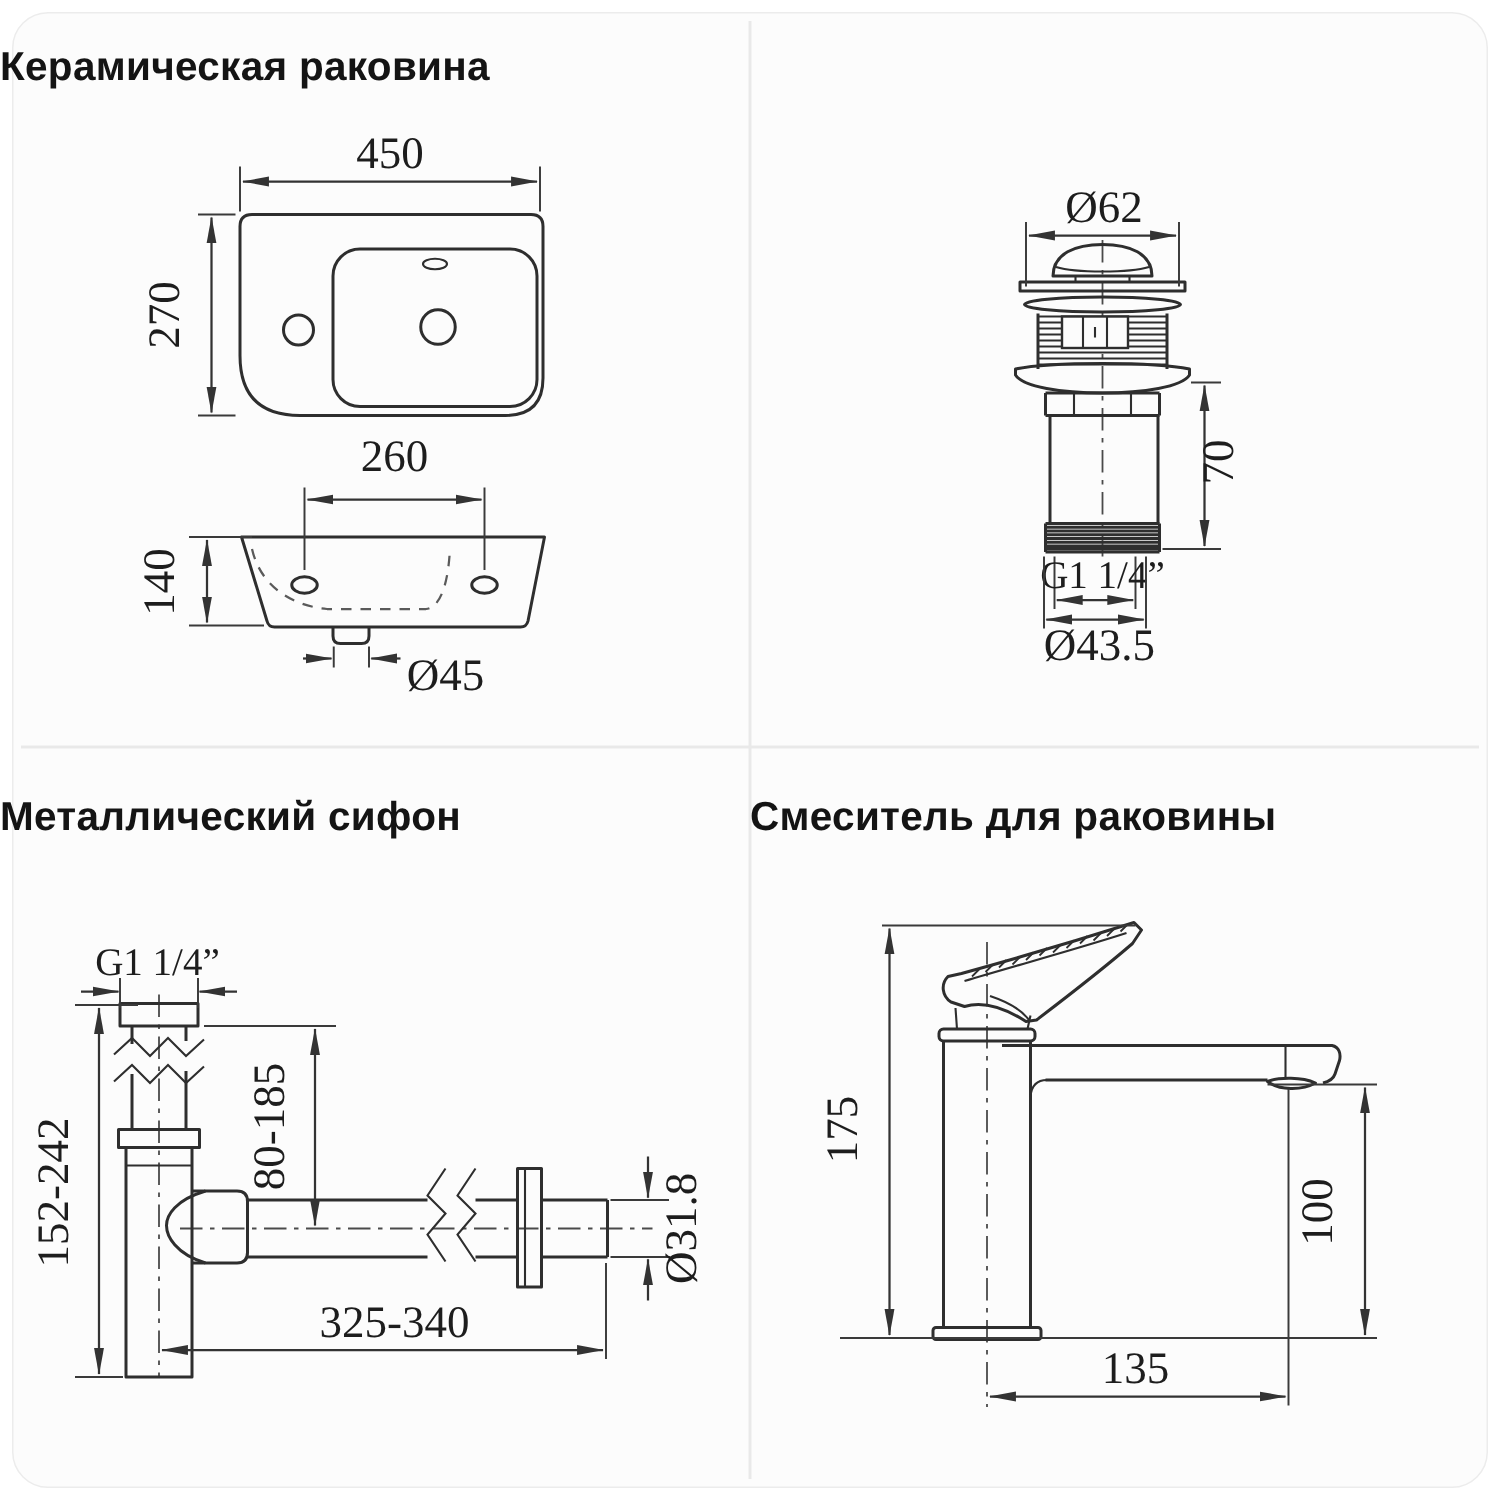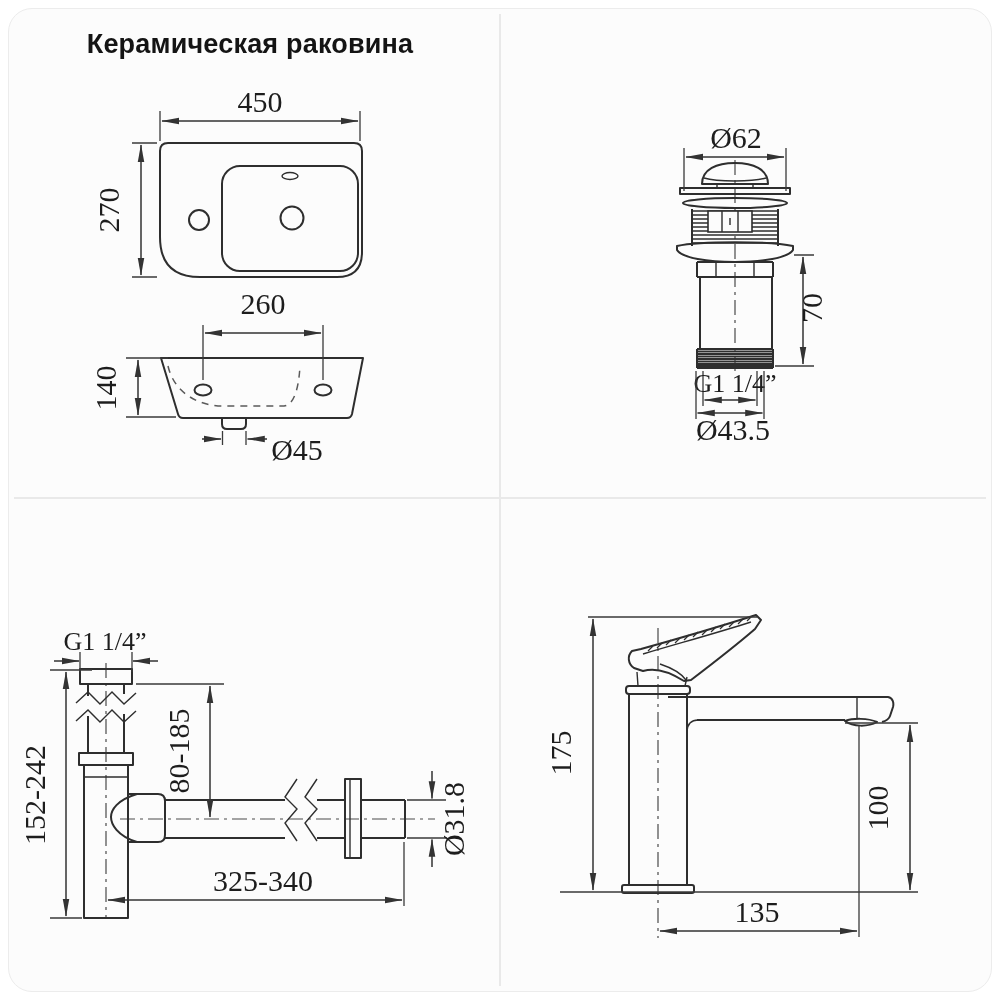--- a/index.html
+++ b/index.html
@@ -3,21 +3,21 @@
 <meta charset="utf-8">
 <style>
   html,body{margin:0;padding:0;background:#ffffff;width:1000px;height:1000px;
     font-family:"Liberation Sans",sans-serif;position:relative;overflow:hidden}
   .card{position:absolute;left:8px;top:8px;width:982px;height:982px;background:#fcfcfc;
     border:1px solid #ececec;border-radius:24px}
   .div-v{position:absolute;left:499px;top:14px;width:1.5px;height:972px;background:#e9e9e9}
   .div-h{position:absolute;top:497px;left:14px;height:1.5px;width:972px;background:#e9e9e9}
   .quad{position:absolute;width:500px;height:500px}
   .q1{left:0;top:0}.q2{left:500px;top:0}.q3{left:0;top:500px}.q4{left:500px;top:500px}
-  .qtitle{position:absolute;top:29px;left:0;width:100%;text-align:center;
+  .qtitle{position:absolute;top:29px;left:0;width:100%;text-align:left;
     font-size:27px;font-weight:700;color:#141414;letter-spacing:.2px}
   svg.draw{position:absolute;left:0;top:0}
   .ol{stroke:#2e2e2e;stroke-width:2;fill:none;stroke-linejoin:round}
   .thin{stroke:#2e2e2e;stroke-width:1.4;fill:none}
   .dl{stroke:#333333;stroke-width:1.5;fill:none}
   .ext{stroke:#3a3a3a;stroke-width:1.3;fill:none}
   .cl{stroke:#4a4a4a;stroke-width:1.2;fill:none;stroke-dasharray:15 5 3 5}
   .dash{stroke:#5a5a5a;stroke-width:1.5;fill:none;stroke-dasharray:7 6}
   .dkt{stroke:#2e2e2e;stroke-width:2;fill:none}
   .maskw{fill:#fcfcfc;stroke:#2e2e2e;stroke-width:1.6}
@@ -144,20 +144,21 @@
 
     <g>
       <path class="ext" d="M196,371 L196,419 M264,371 L264,419"></path>
       <line class="dl" x1="197.5" y1="413" x2="262.5" y2="413" marker-start="url(#a2)" marker-end="url(#a2)"></line>
       <text class="dim" x="233" y="440">Ø43.5</text>
     </g>
   </svg>
 </section>
 
 <section class="quad q3">
+  <div class="qtitle">Металлический сифон</div>
   <svg class="draw" width="500" height="500" viewBox="0 0 500 500">
     <defs>
       <marker id="a3" viewBox="0 0 18 8" refX="17.3" refY="4" markerWidth="18" markerHeight="8" orient="auto-start-reverse" markerUnits="userSpaceOnUse">
           <path d="M18,4 L0,0.7 L0,7.3 Z"></path>
         </marker>
     </defs>
 
     <g>
       <line class="cl" x1="106" y1="163" x2="106" y2="418"></line>
       <line class="cl" x1="120" y1="319" x2="435" y2="319"></line>
@@ -212,20 +213,21 @@
     <g>
       <path class="ext" d="M407,300 L446,300 M407,338 L447,338"></path>
       <line class="dl" x1="432" y1="271" x2="432" y2="298.5" marker-end="url(#a3)"></line>
       <line class="dl" x1="432" y1="367" x2="432" y2="339.5" marker-end="url(#a3)"></line>
       <text class="dim" transform="translate(464,319) rotate(-90)">Ø31.8</text>
     </g>
   </svg>
 </section>
 
 <section class="quad q4">
+  <div class="qtitle">Смеситель для раковины</div>
   <svg class="draw" width="500" height="500" viewBox="0 0 500 500">
     <defs>
       <marker id="a4" viewBox="0 0 18 8" refX="17.3" refY="4" markerWidth="18" markerHeight="8" orient="auto-start-reverse" markerUnits="userSpaceOnUse">
           <path d="M18,4 L0,0.7 L0,7.3 Z"></path>
         </marker>
     </defs>
 
     <g>
       <line class="cl" x1="158" y1="128" x2="158" y2="438"></line>
 

